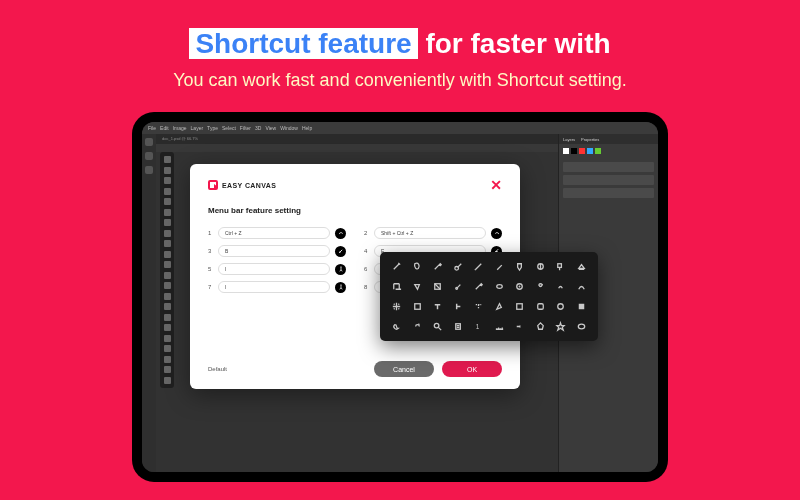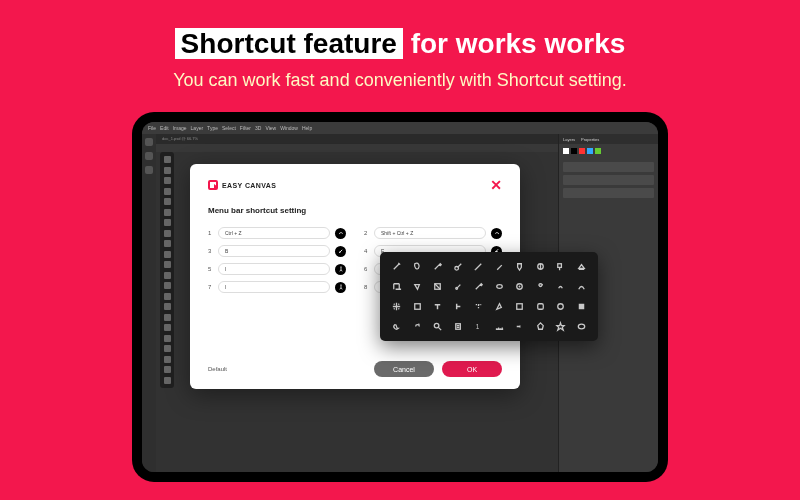--- a/index.html
+++ b/index.html
@@ -12,21 +12,21 @@
   }
   .hero-title {
     text-align: center;
     padding-top: 28px;
     font-size: 28px;
     font-weight: 600;
     color: #fff;
   }
   .hero-title .hl {
     background: #fff;
-    color: #000000;
+    color: #3b82f6;
     padding: 0 6px;
   }
   .hero-sub {
     text-align: center;
     color: #fef9c3;
     font-size: 18px;
     margin-top: 10px;
   }
   .tablet {
     position: absolute;
@@ -215,21 +215,21 @@
     color: #c8c8c8;
     cursor: pointer;
   }
   .pal-ic svg { width: 11px; height: 11px; fill: none; stroke: #c8c8c8; stroke-width: 1.4; }
   .pal-ic .fillwhite { fill: #c8c8c8; stroke: none; }
 </style>
 </head>
 <body>
 
 <div class="hero-title">
-  <span class="hl">Shortcut feature</span><span> for works works</span>
+  <span class="hl">Shortcut feature</span><span> for faster with</span>
 </div>
 <div class="hero-sub">You can work fast and conveniently with Shortcut setting.</div>
 
 <div class="tablet">
   <div class="screen">
 
     <div class="menubar" id="menubar">
         <span>File</span>
         <span>Edit</span>
         <span>Image</span>
@@ -297,21 +297,21 @@
     </div>
 
     <div class="modal">
       <div class="modal-head">
         <div class="brand">
           <div class="logo"></div>
           <span>EASY CANVAS</span>
         </div>
         <div class="close">✕</div>
       </div>
-      <div class="modal-title">Menu bar shortcut setting</div>
+      <div class="modal-title">Menu bar feature setting</div>
 
       <div class="shortcut-grid" id="scgrid">
           <div class="sc-row">
             <div class="sc-num">1</div>
             <div class="sc-input">Ctrl + Z</div>
             <div class="sc-dot">
               <svg viewBox="0 0 10 10">
                 <path d="M2 6 Q5 2 8 6" stroke="#fff" fill="none" stroke-width="1.2"></path>
                 <path d="M2 6 l1.5 -0.5 l-0.3 1.5 z" fill="#fff"></path>
               </svg>

